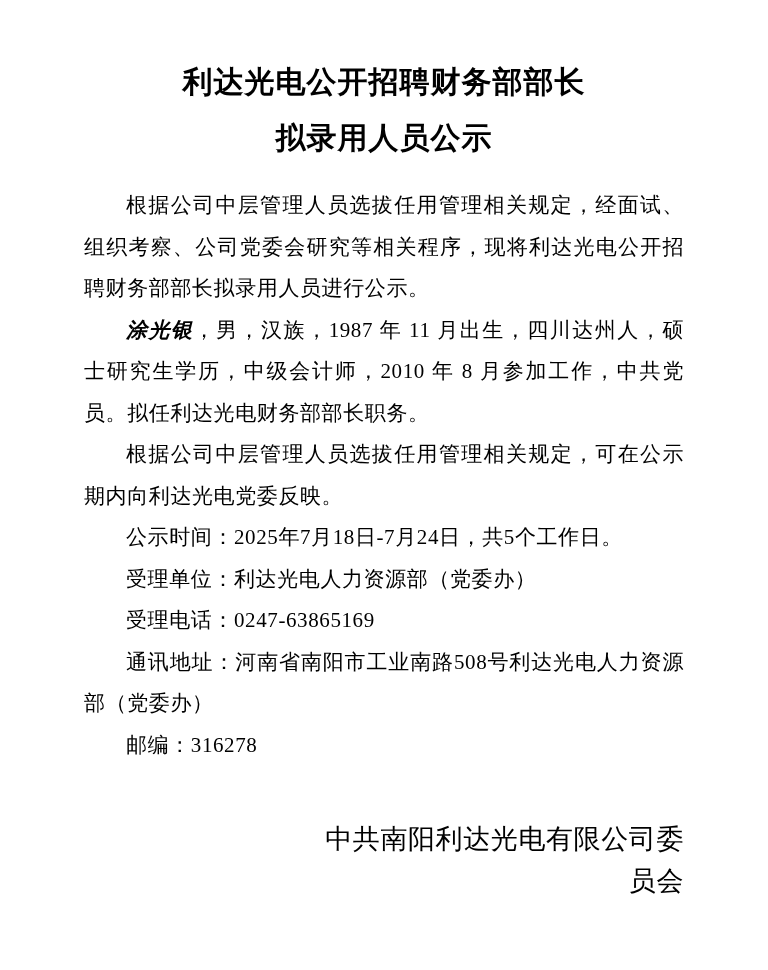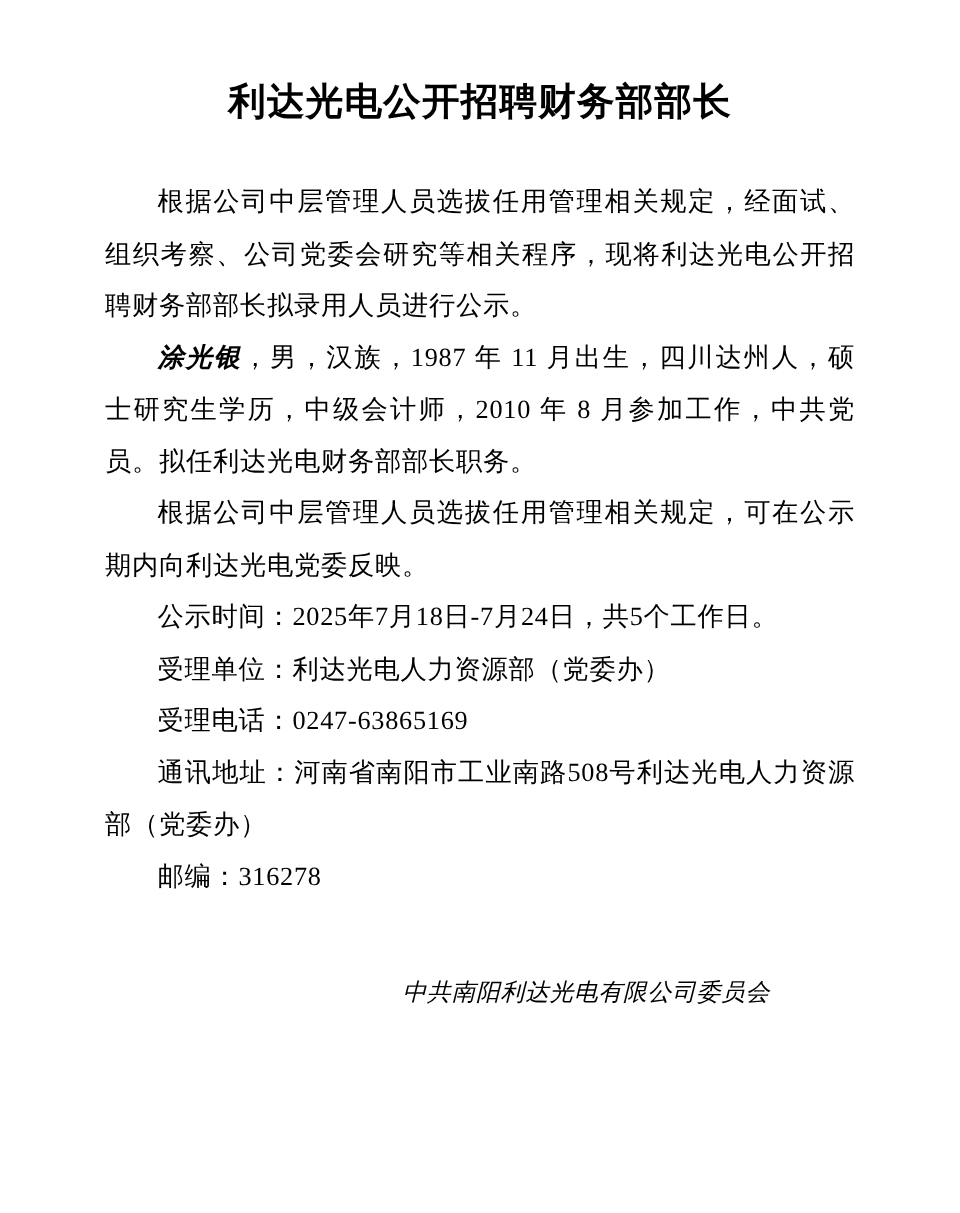--- a/index.html
+++ b/index.html
@@ -25,55 +25,55 @@
     text-align: center;
     font-size: 30px;
     font-weight: bold;
     line-height: 56px;
     letter-spacing: 1px;
   }
   .title-line {
     display: block;
   }
   .doc-body {
-    margin: 31px auto 0 auto;
+    margin: 19px auto 0 auto;
     width: 600px;
     font-size: 21px;
     line-height: 41.5px;
     letter-spacing: 0.6px;
     text-align: justify;
   }
   .para {
     margin: 0;
     text-indent: 2em;
   }
   .candidate-name {
     font-weight: bold;
     font-style: italic;
   }
   .signature-block {
     width: 362px;
     margin: 52px 84px 0 auto;
-    text-align: left;
-    font-size: 19px;
+    text-align: right;
+    font-size: 27px;
     line-height: 42px;
     letter-spacing: 0.6px;
-    font-style: italic;
   }
   .signature-block p {
     margin: 0;
   }
 </style>
 </head>
 <body>
 
 <div class="page">
 
   <h1 class="doc-title">
     <span class="title-line">利达光电公开招聘财务部部长</span>
+    <span class="title-line">拟录用人员公示</span>
   </h1>
 
   <div class="doc-body">
     <p class="para">根据公司中层管理人员选拔任用管理相关规定，经面试、组织考察、公司党委会研究等相关程序，现将利达光电公开招聘财务部部长拟录用人员进行公示。</p>
 
     <p class="para"><strong class="candidate-name">涂光银</strong><span>，男，汉族，1987 年 11 月出生，四川达州人，硕士研究生学历，中级会计师，2010 年 8 月参加工作，中共党员。拟任利达光电财务部部长职务。</span></p>
 
     <p class="para">根据公司中层管理人员选拔任用管理相关规定，可在公示期内向利达光电党委反映。</p>
 
     <p class="para">公示时间：2025年7月18日-7月24日，共5个工作日。</p>

